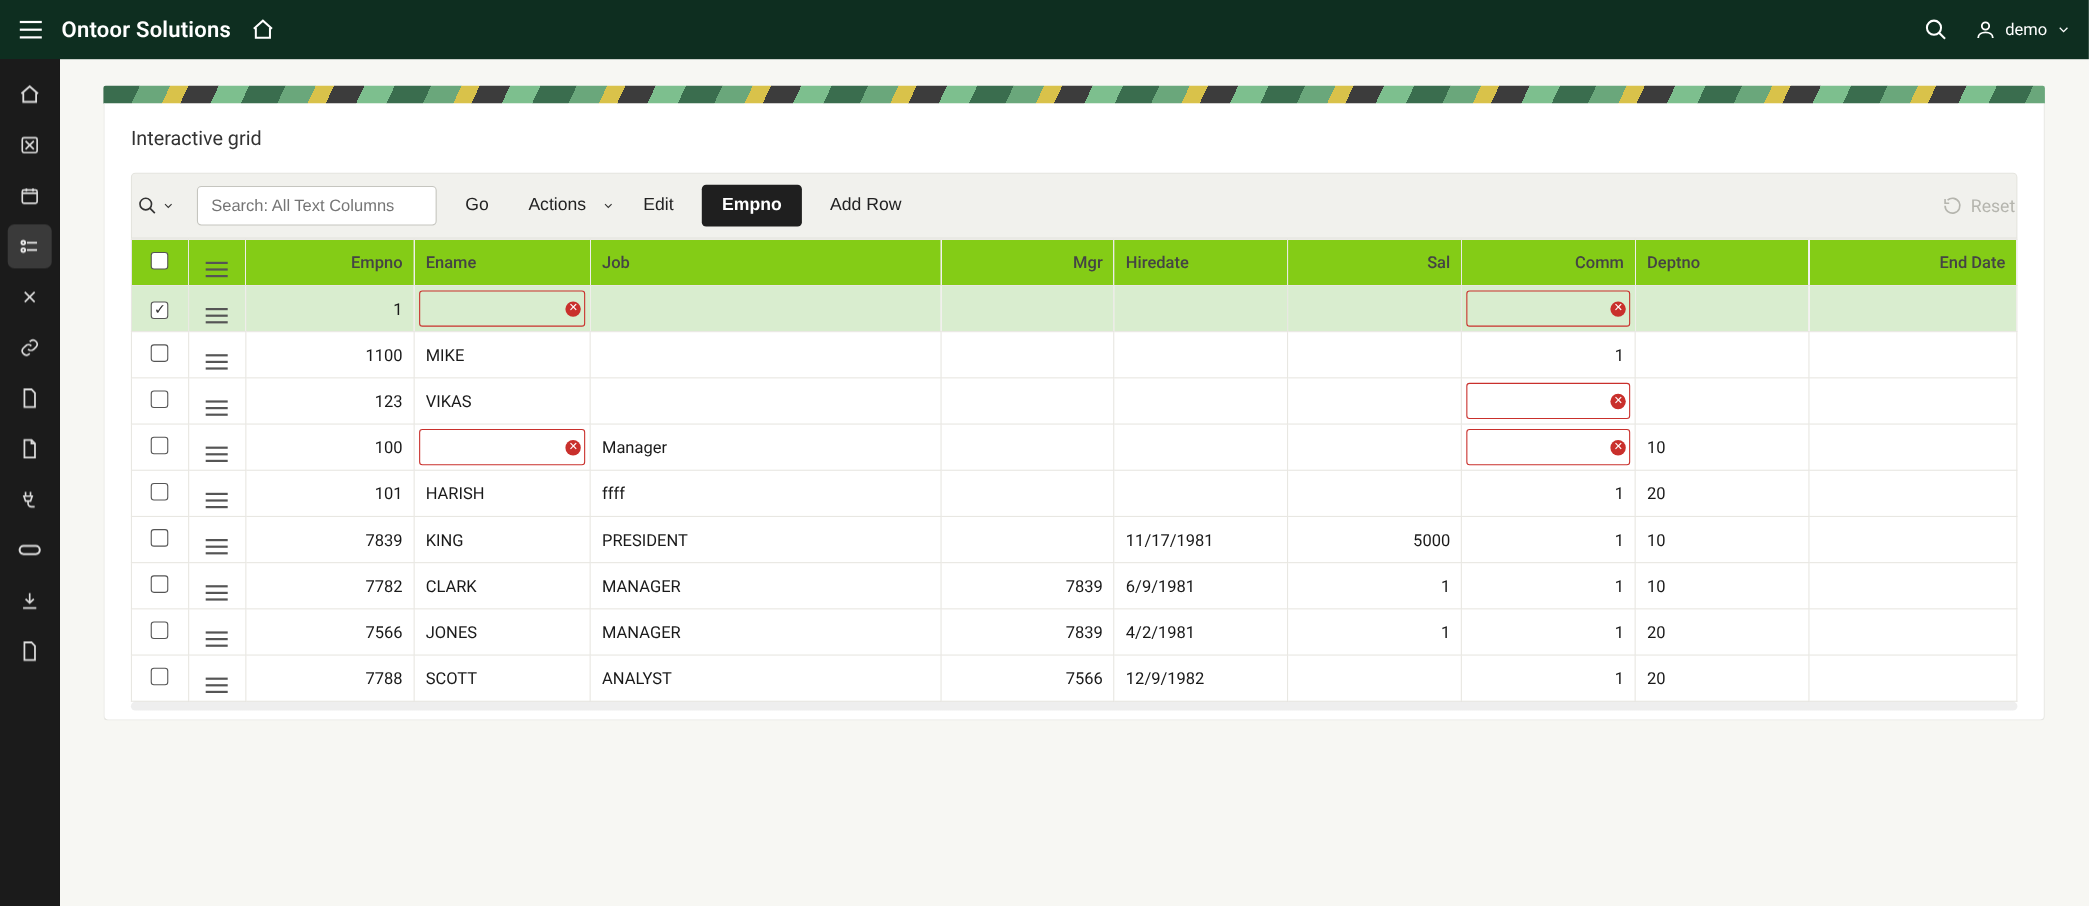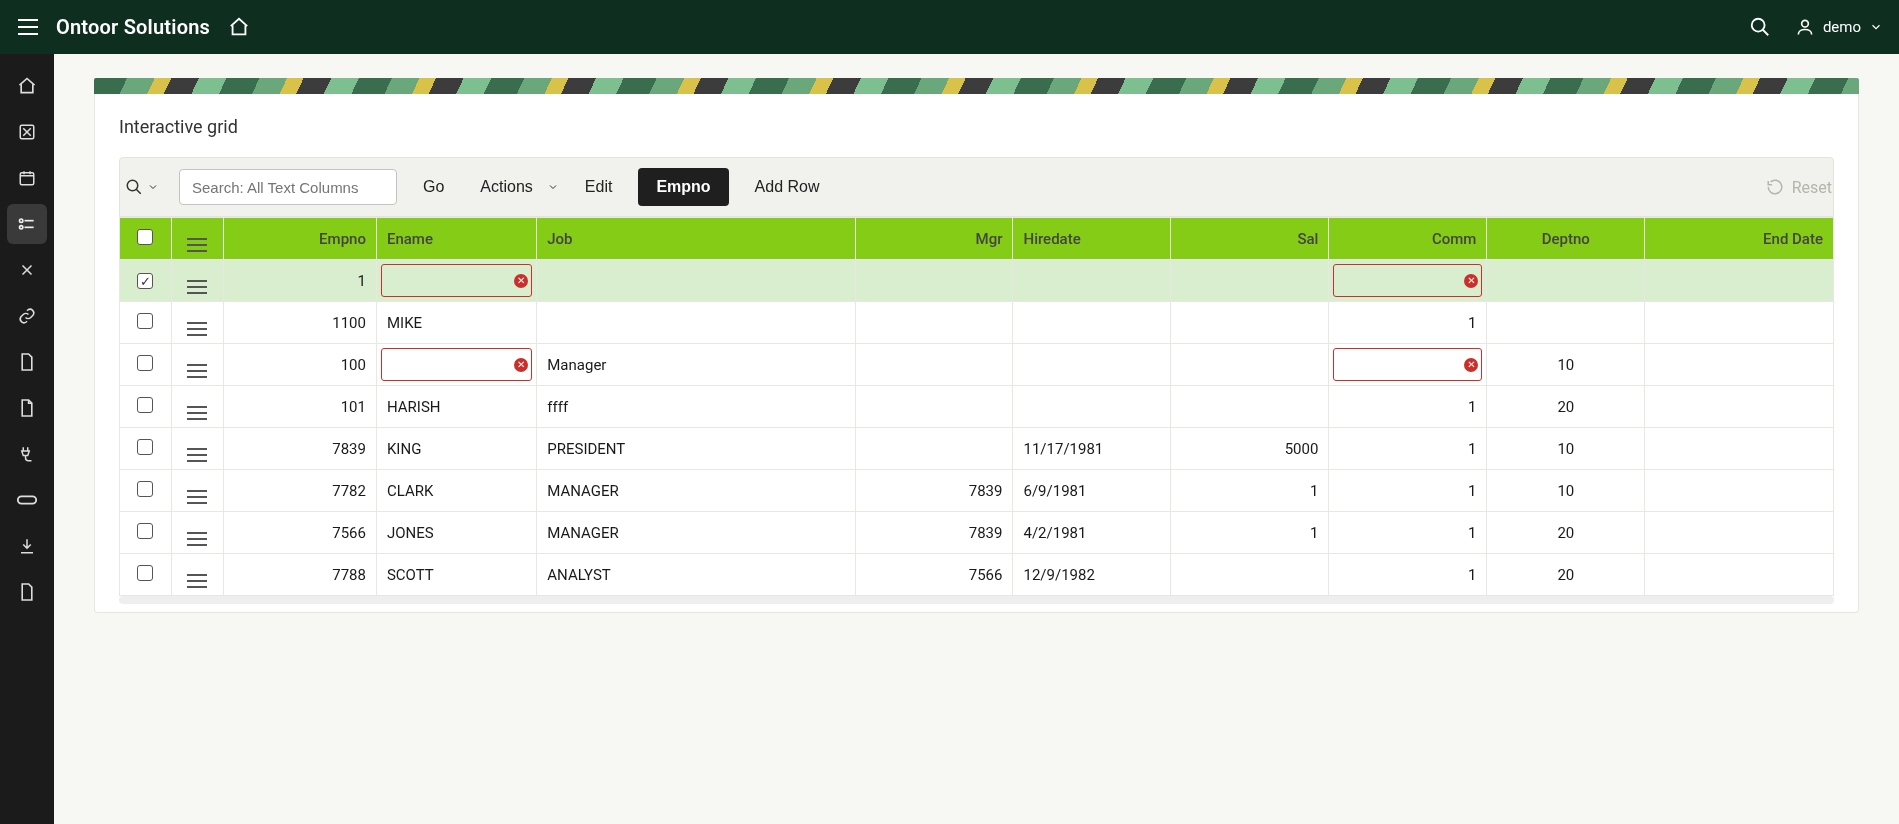--- a/index.html
+++ b/index.html
@@ -38,21 +38,21 @@
   .tbl thead th { background:#84cc16; color:#444; font-weight:500; position:sticky; top:4px; }
   .col-check { width:44px; text-align:center; }
   .col-rowmenu { width:44px; text-align:center; }
   .col-empno { width:130px; text-align:right; }
   .col-ename { width:136px; text-align:left; }
   .col-job { width:270px; text-align:left; }
   .col-mgr { width:134px; text-align:right; }
   .col-hiredate { width:134px; text-align:left; }
   .col-sal { width:134px; text-align:right; }
   .col-comm { width:134px; text-align:right; }
-  .col-dept { width:134px; text-align:center; }
+  .col-dept { width:134px; text-align:left; }
   .col-end { width:160px; text-align:right; }
   .ck { width:16px; height:16px; border:1.5px solid #555; border-radius:3px; display:inline-flex; align-items:center; justify-content:center; cursor:pointer; background:#fff;}
   .ck.checked::after { content:"✓"; font-size:13px; color:#333; line-height:1;}
   .rowmenu-icon { width:20px; height:14px; display:inline-flex; flex-direction:column; justify-content:space-between; cursor:pointer;}
   .rowmenu-icon span { height:2px; background:#555; display:block;}
   tr.selected td { background:#d9edcf !important; }
   
   td.err { position:relative; }
   td.err .err-box { position:absolute; inset:4px; border:1px solid #c9302c; border-radius:3px; pointer-events:none;}
   td.err .err-badge { position:absolute; right:8px; top:50%; transform:translateY(-50%); width:14px; height:14px; border-radius:50%; background:#c9302c; color:#fff; font-size:10px; line-height:14px; text-align:center; cursor:pointer;}
@@ -276,20 +276,40 @@
               <td class="col-dept"></td>
               <td class="col-end"></td>
             </tr>
             <tr>
               <td class="col-check"><span class="ck"></span></td>
               <td class="col-rowmenu"><span class="rowmenu-icon">
                   <span></span>
                   <span></span>
                   <span></span>
                 </span></td>
+              <td class="col-empno">123</td>
+              <td class="col-ename">VIKAS</td>
+              <td class="col-job"></td>
+              <td class="col-mgr"></td>
+              <td class="col-hiredate"></td>
+              <td class="col-sal"></td>
+              <td class="col-comm err">
+                <span class="err-box"></span>
+                <span class="err-badge">✕</span>
+              </td>
+              <td class="col-dept"></td>
+              <td class="col-end"></td>
+            </tr>
+            <tr>
+              <td class="col-check"><span class="ck"></span></td>
+              <td class="col-rowmenu"><span class="rowmenu-icon">
+                  <span></span>
+                  <span></span>
+                  <span></span>
+                </span></td>
               <td class="col-empno">100</td>
               <td class="col-ename err">
                 <span class="err-box"></span>
                 <span class="err-badge">✕</span>
               </td>
               <td class="col-job">Manager</td>
               <td class="col-mgr"></td>
               <td class="col-hiredate"></td>
               <td class="col-sal"></td>
               <td class="col-comm err">

